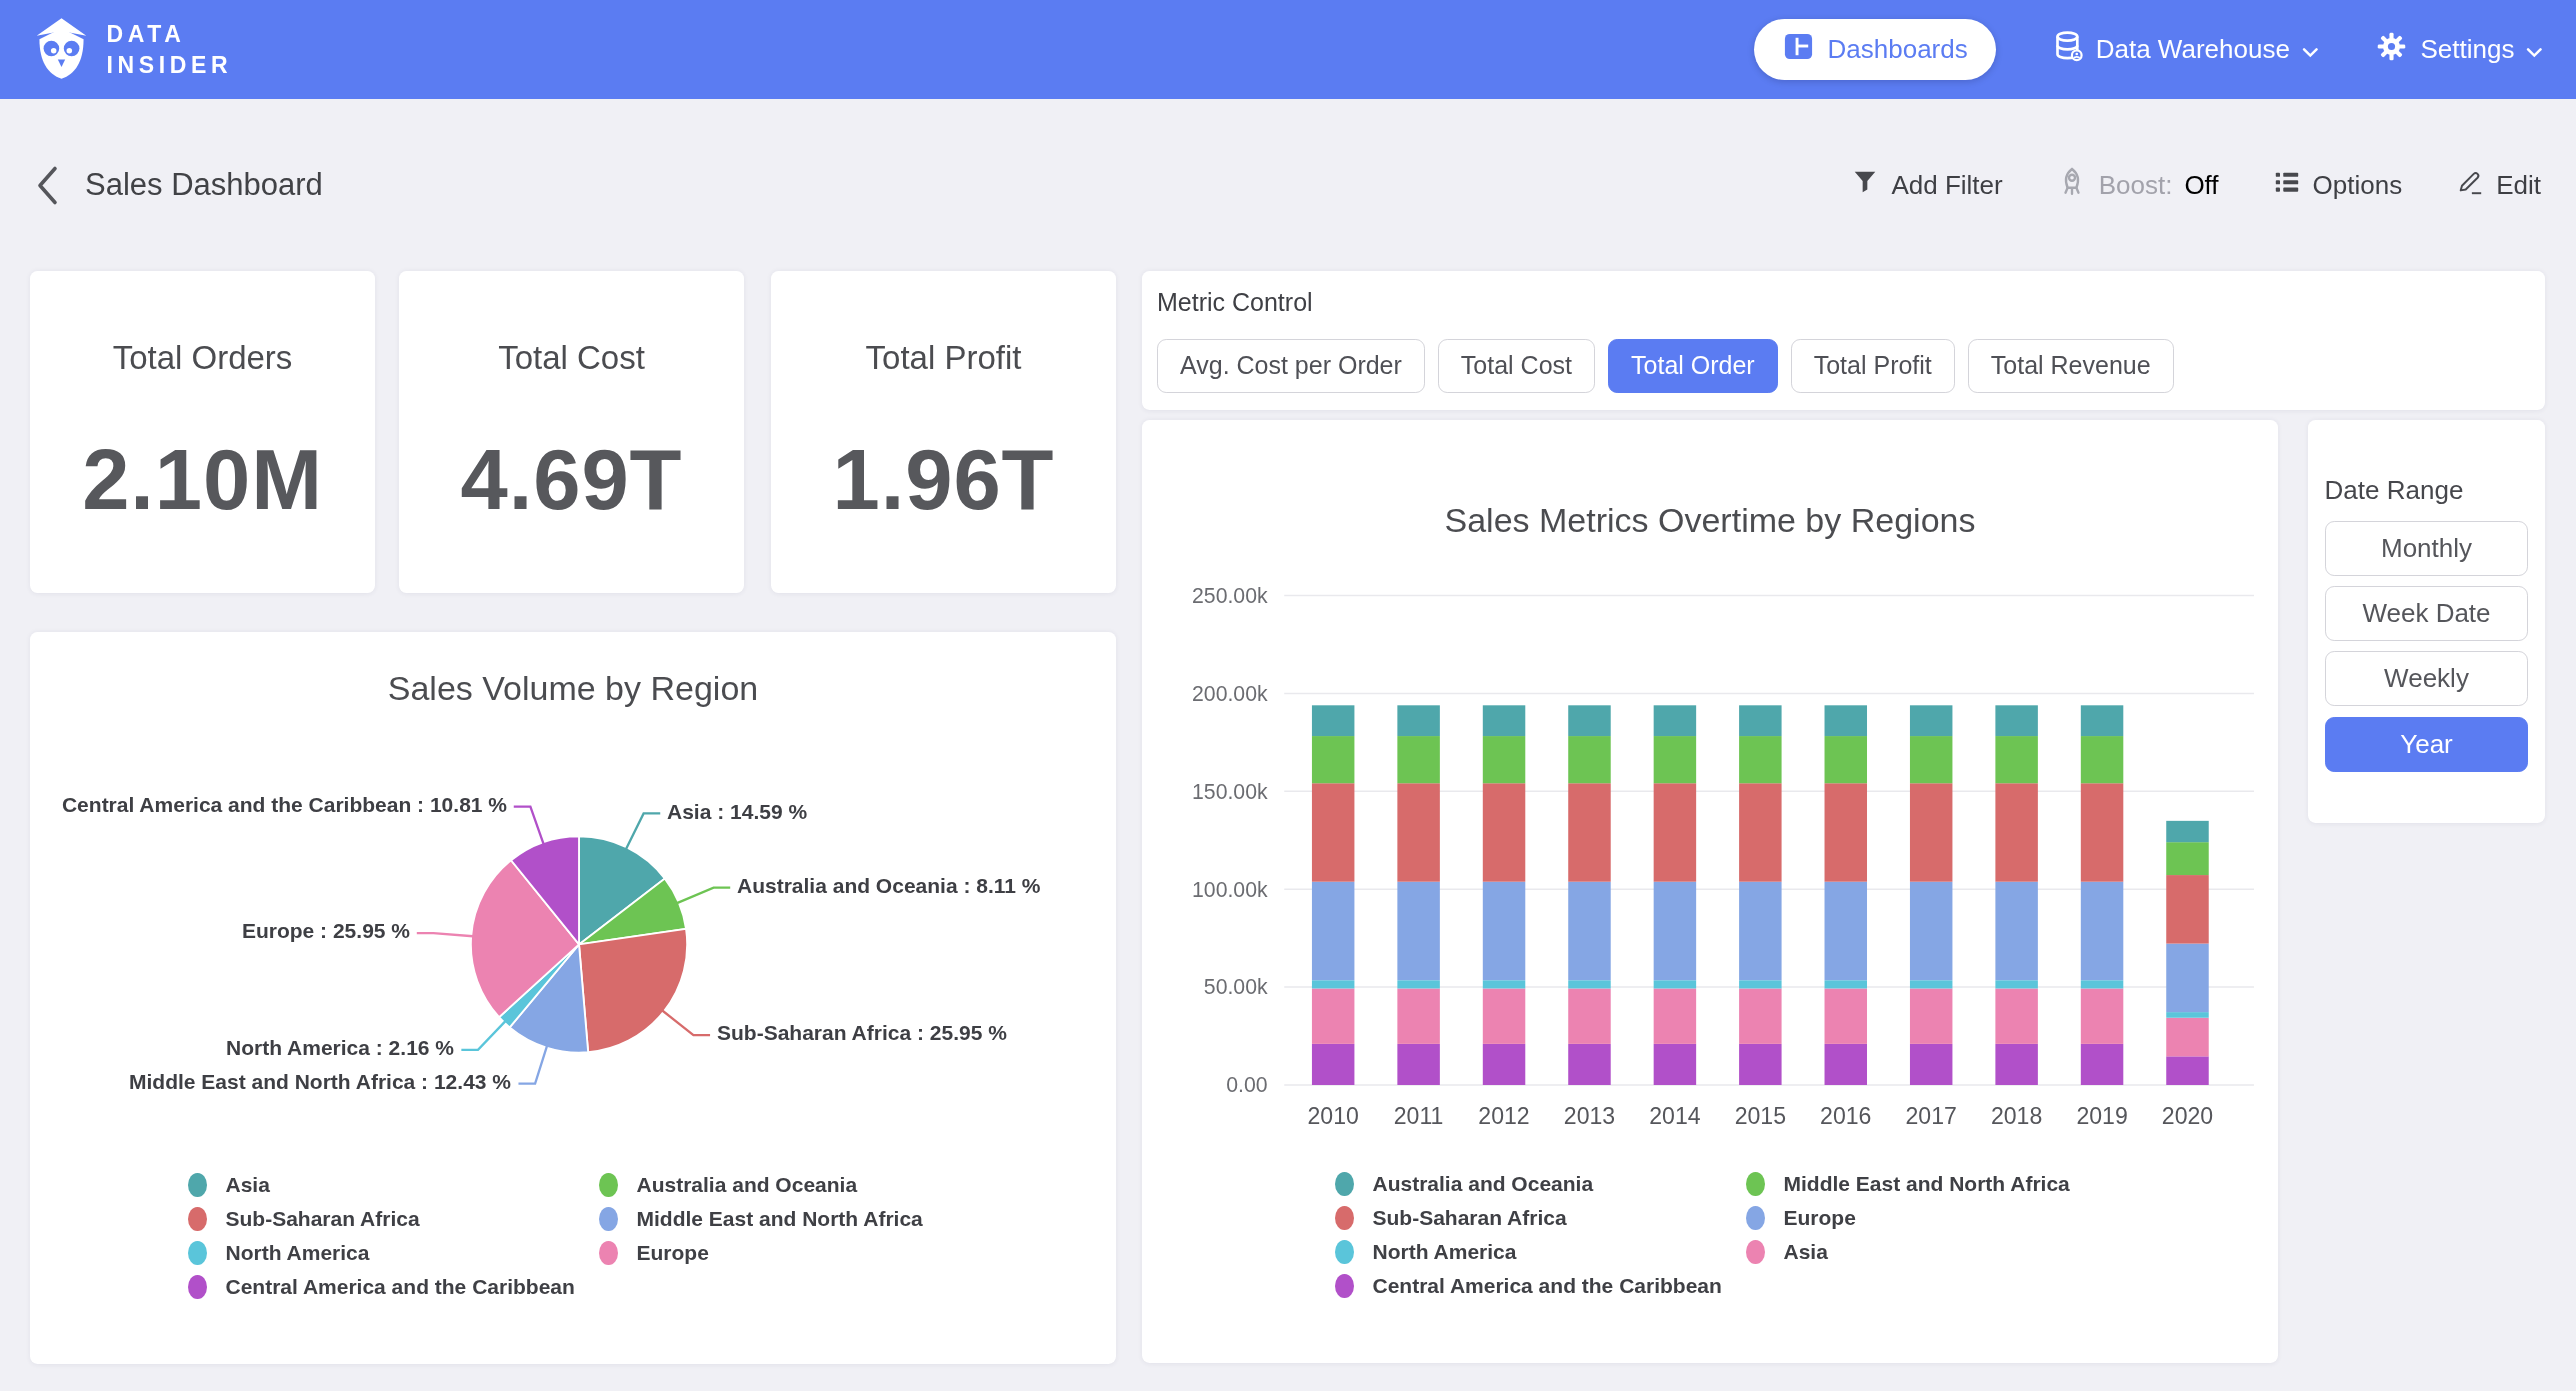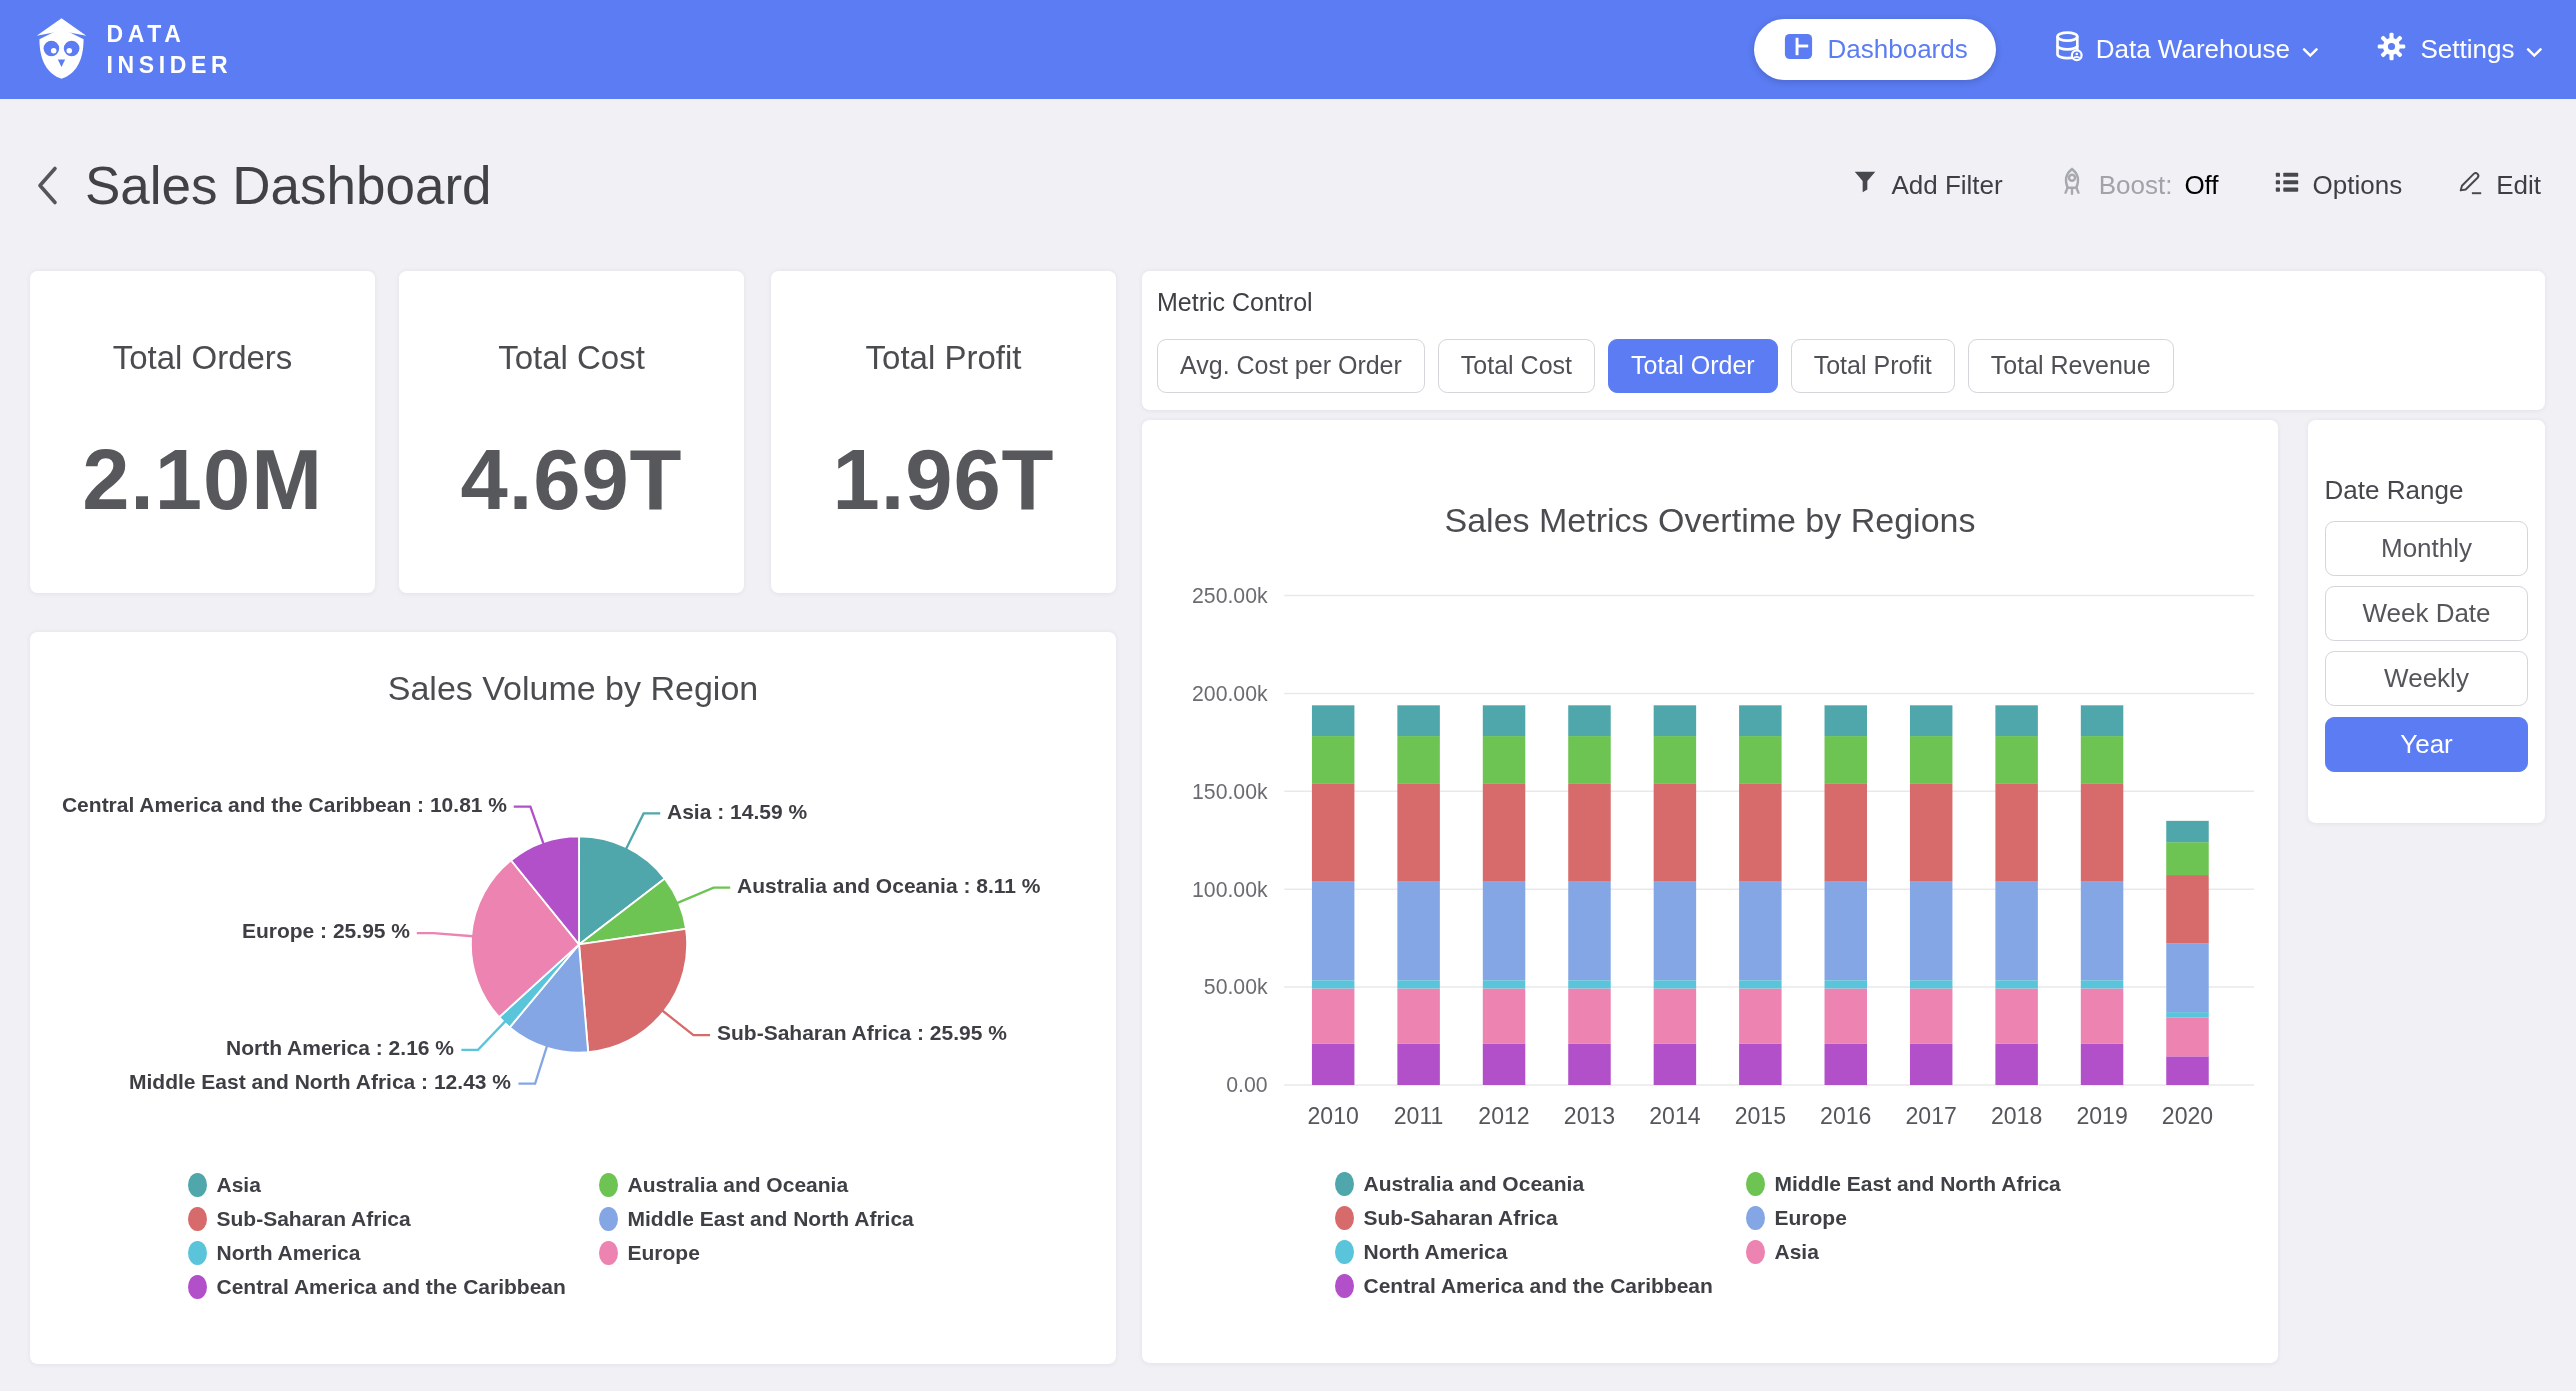--- a/index.html
+++ b/index.html
@@ -15,21 +15,21 @@
   .nav-right { display:flex; align-items:center; gap:57px; }
   .nav-pill { display:flex; align-items:center; gap:13px; background:#fff; border:none; height:61px;
               padding:0 28px; border-radius:30.5px; color:#5B7CF2; font-size:26px; font-weight:500;
               box-shadow:0 1.8px 7.4px rgba(0,0,30,.18); cursor:pointer; font-family:inherit; }
   .nav-item { display:flex; align-items:center; gap:12px; color:#fff; font-size:26px; background:none; border:none; cursor:pointer; font-family:inherit; }
 
   
   .header-row { position:absolute; left:0; top:99px; width:100%; height:172px;
                 display:flex; align-items:center; justify-content:space-between; padding:0 35px; }
   .header-left { display:flex; align-items:center; gap:24px; }
-  .page-title { font-size:53px; color:#414246; }
+  .page-title { font-size:31px; color:#414246; }
   .header-actions { display:flex; align-items:center; gap:54px; }
   .action { display:flex; align-items:center; gap:12px; font-size:26px; color:#3E3F44; background:none; border:none; cursor:pointer; font-family:inherit; }
   .action .muted { color:#A2A2AB; }
   .boost-off { color:#000000; font-weight:500; }
 
   
   .card { position:absolute; background:#fff; border-radius:7.4px; box-shadow:0 0.9px 5.5px rgba(40,40,90,.07); }
   #kpi-0 { left:30px;  top:271px; width:345px; height:322px; }
   #kpi-1 { left:399px; top:271px; width:345px; height:322px; }
   #kpi-2 { left:771px; top:271px; width:345px; height:322px; }
@@ -48,21 +48,21 @@
   #bar-card { left:1142px; top:420px; width:1136px; height:943px; }
   .chart-title { position:absolute; left:0; width:100%; text-align:center; font-size:34px; font-weight:500; color:#4B4C50; }
   #pie-title { top:37px; }
   #bar-title { top:81px; }
   .pie-svg, .bar-svg { position:absolute; left:0; top:0; }
   .pie-label { position:absolute; font-size:21px; font-weight:bold; color:#3E3F44; white-space:nowrap; }
 
   .legend { position:absolute; columns:2; column-gap:0; width:822px; height:139px; column-fill:auto; }
   #pie-legend { left:158px; top:536px; }
   #bar-legend { left:193px; top:747px; }
-  .legend-item { display:flex; align-items:center; gap:10px; height:34px; break-inside:avoid; cursor:pointer; }
+  .legend-item { display:flex; align-items:center; gap:19px; height:34px; break-inside:avoid; cursor:pointer; }
   .legend-dot { width:18.5px; height:24px; border-radius:50%; flex:0 0 auto; }
   .legend-label { font-size:21px; font-weight:bold; color:#3F4045; }
 
   #date-card { left:2308px; top:420px; width:237px; height:403px; padding:55px 16.6px 0 16.6px; }
   .date-label { font-size:26px; color:#46474C; }
   .range-col { display:flex; flex-direction:column; gap:10.2px; margin-top:15px; }
   .range-btn { height:55px; background:#fff; border:1.8px solid #D4D4DA; border-radius:9.2px;
                font-size:26px; color:#55565B; cursor:pointer; font-family:inherit; }
   .range-btn.selected { background:#5B7CF2; border-color:#5B7CF2; color:#fff; }
 </style>

